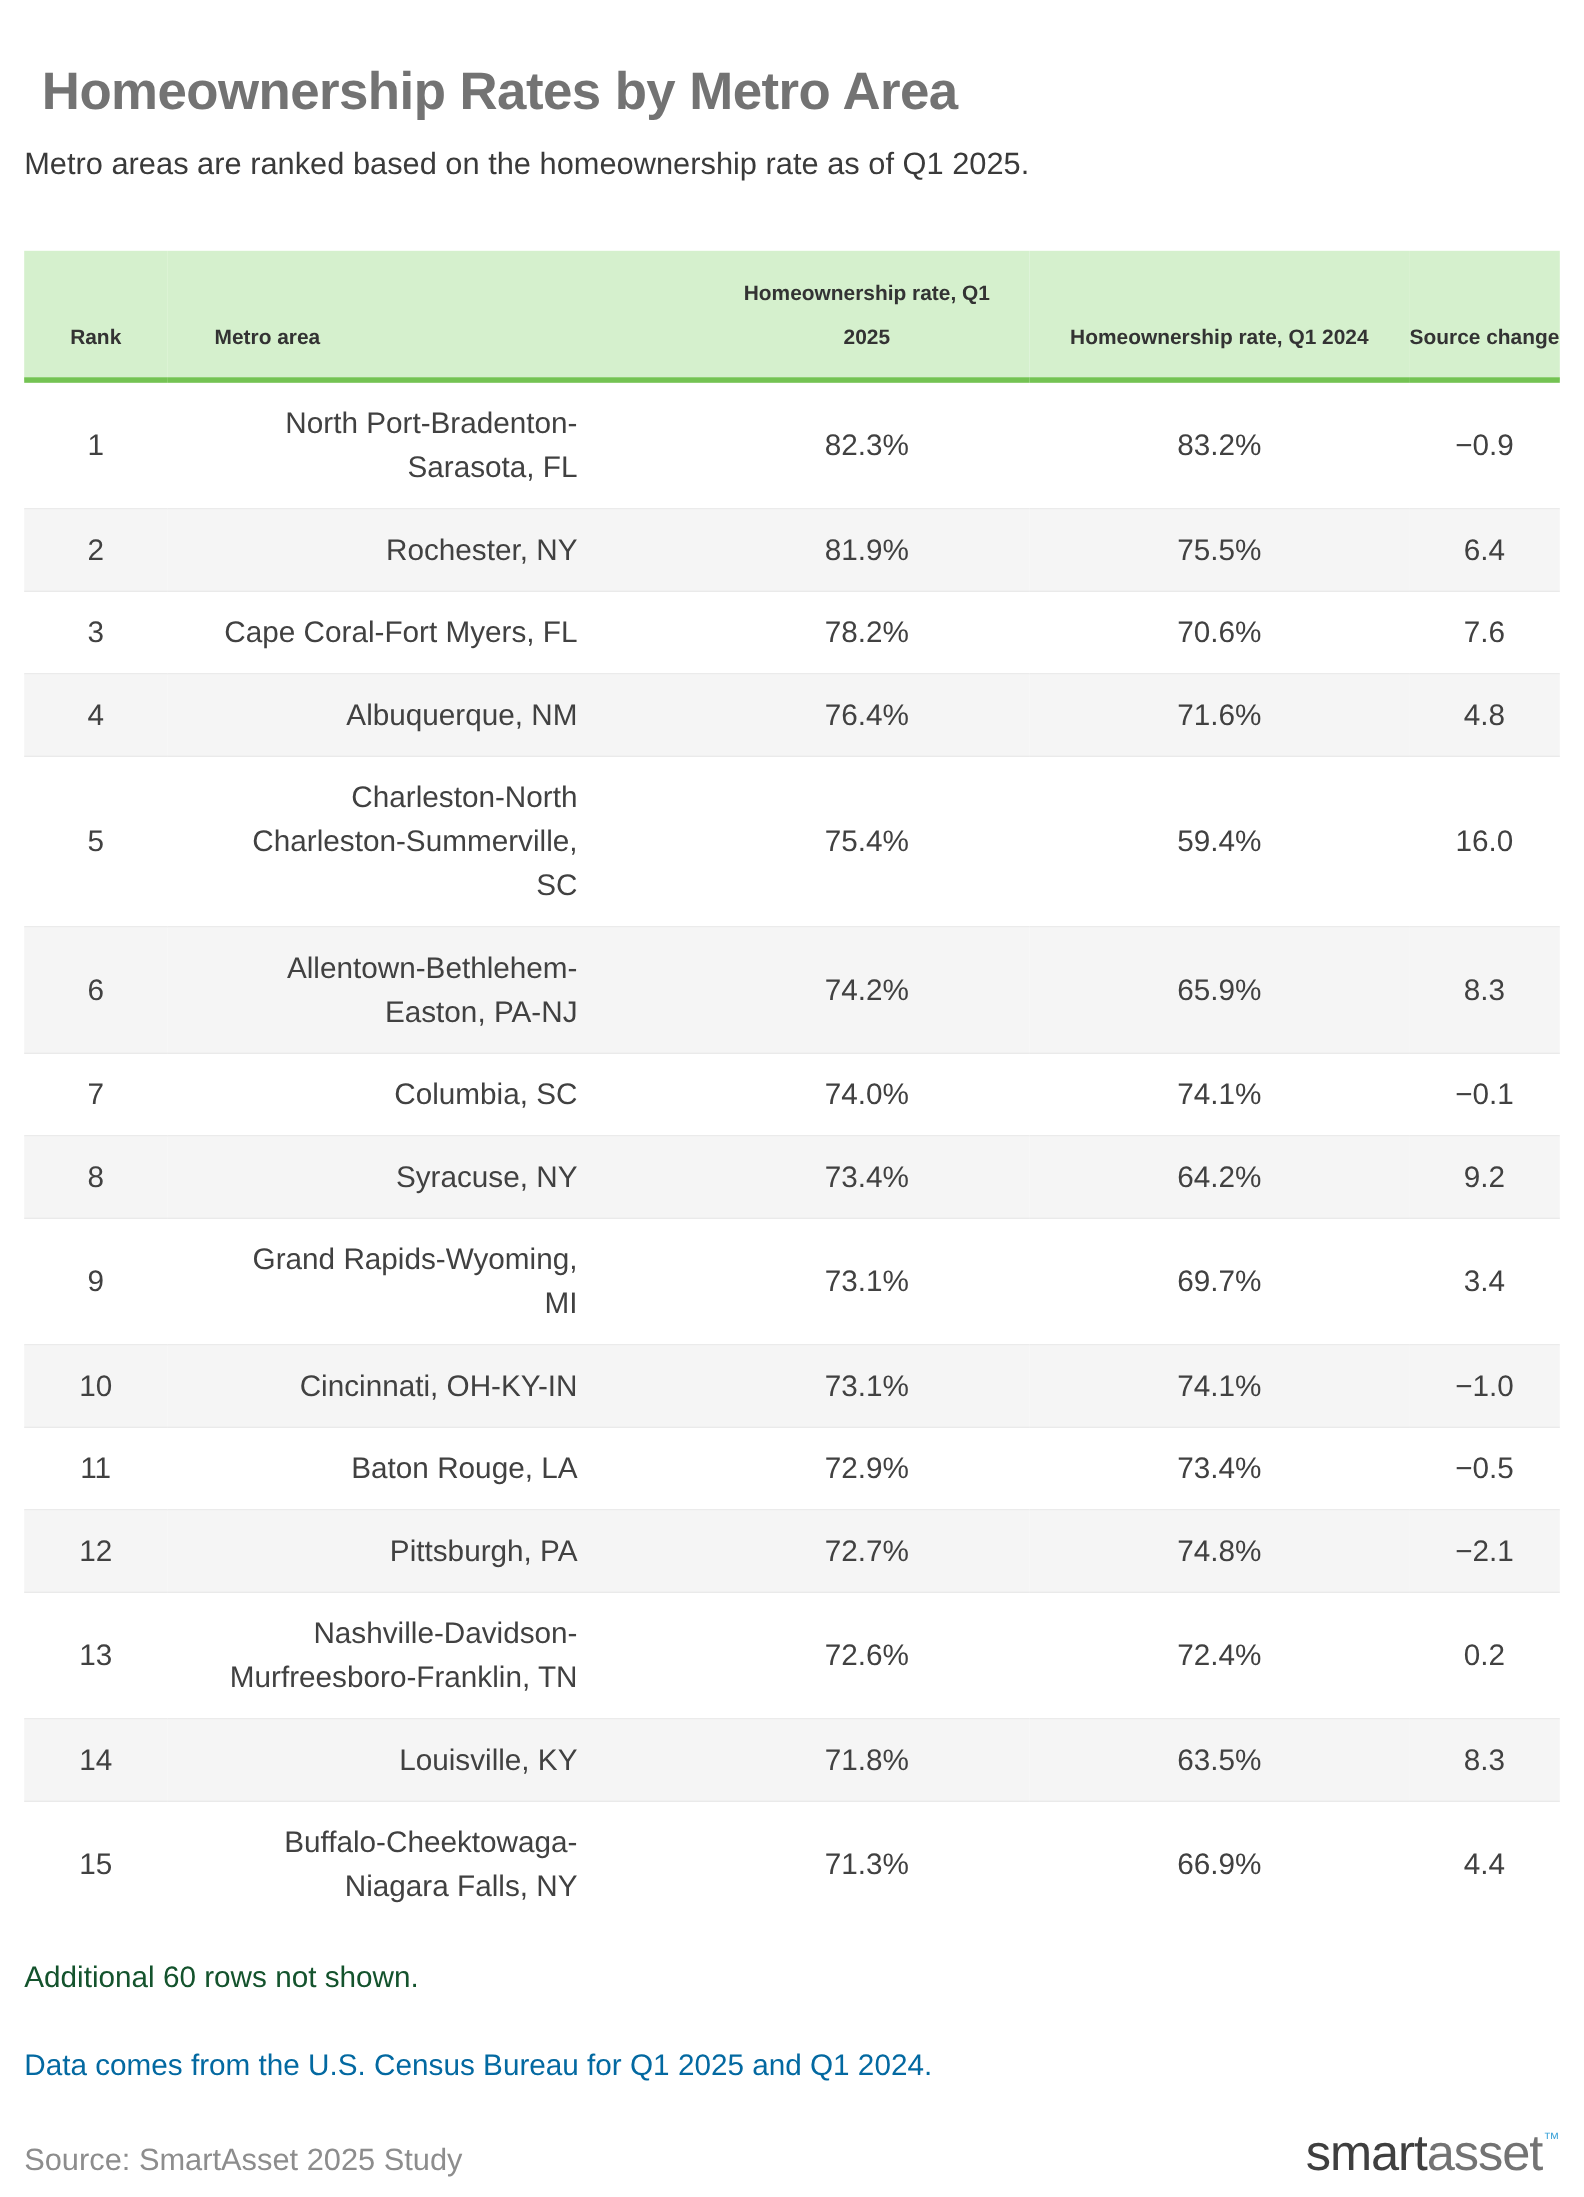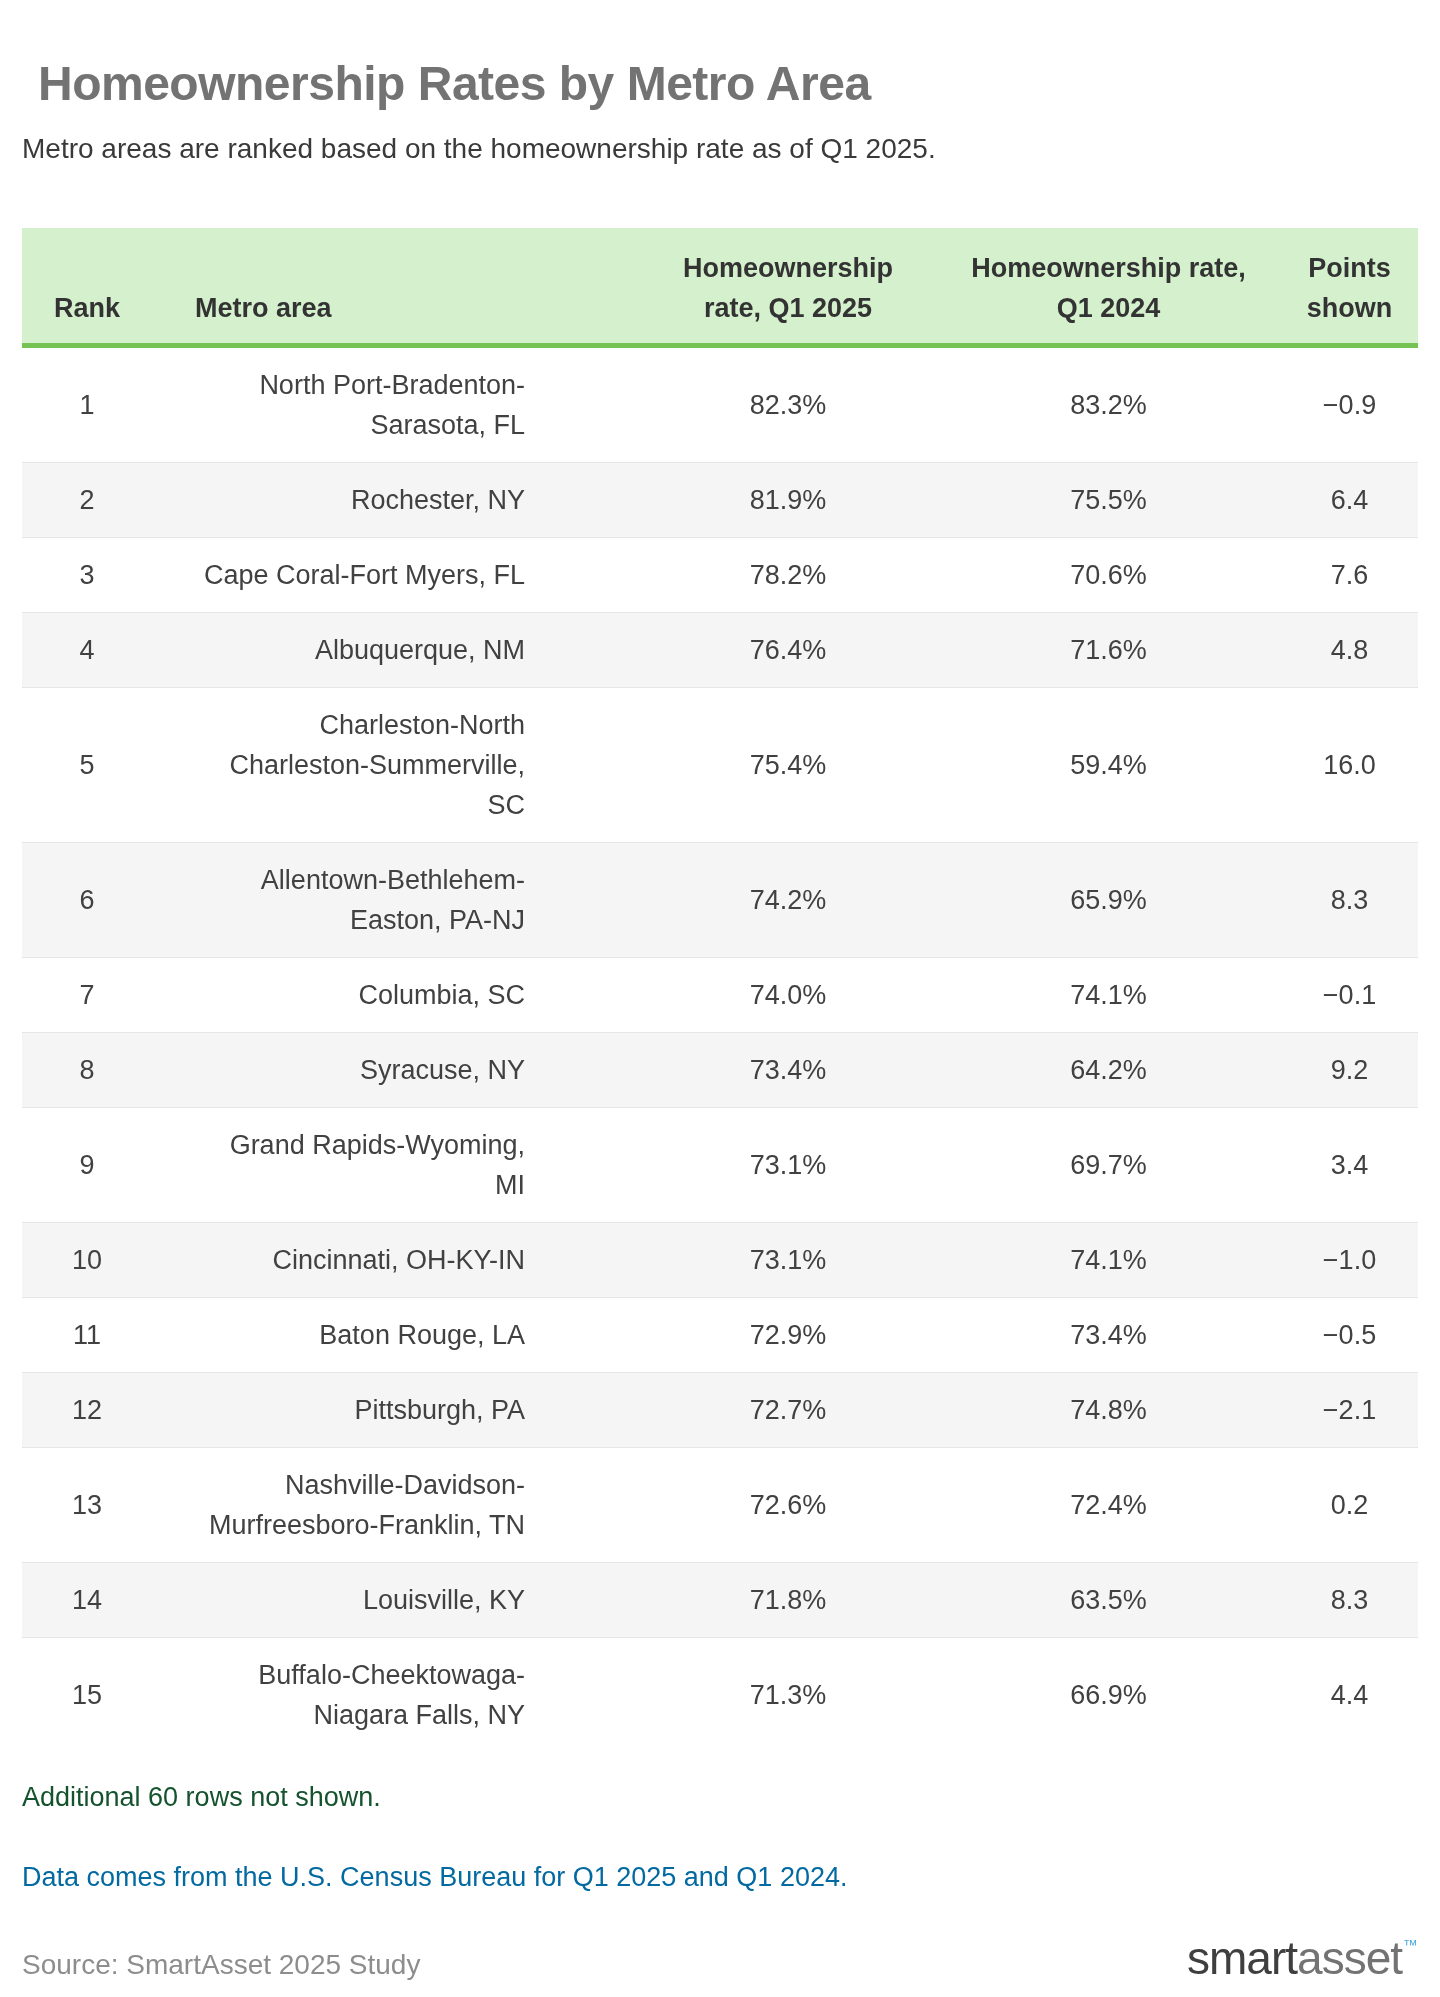--- a/index.html
+++ b/index.html
@@ -27,21 +27,21 @@
     margin: 20px 0 0 0;
   }
   table.rankings {
     margin-top: 61px;
     border-collapse: collapse;
     table-layout: fixed;
     width: 1396px;
   }
   thead th {
     background: #d5f0cd;
-    font-size: 27px;
+    font-size: 19px;
     line-height: 40px;
     font-weight: 700;
     color: #333333;
     vertical-align: bottom;
     text-align: center;
     padding: 20px 0 15px 0;
     border-bottom: 5px solid #74c353;
   }
   thead th.col-metro { text-align: left; padding-left: 43px; }
   thead th.col-rate25, thead th.col-rate24 { padding-left: 30px; padding-right: 30px; }
@@ -110,21 +110,21 @@
     <col style="width:296px">
     <col style="width:345px">
     <col style="width:137px">
   </colgroup>
   <thead>
     <tr>
       <th class="col-rank">Rank</th>
       <th class="col-metro">Metro area</th>
       <th class="col-rate25">Homeownership rate, Q1 2025</th>
       <th class="col-rate24">Homeownership rate, Q1 2024</th>
-      <th class="col-change">Points shown</th>
+      <th class="col-change">Source change</th>
     </tr>
   </thead>
   <tbody id="table-body">
       <tr>
     <td class="rank">1</td>
     <td class="metro">
           <div class="metro-name">North Port-Bradenton-Sarasota, FL</div>
         </td>
     <td class="rate25">82.3%</td>
     <td class="rate24">83.2%</td>

